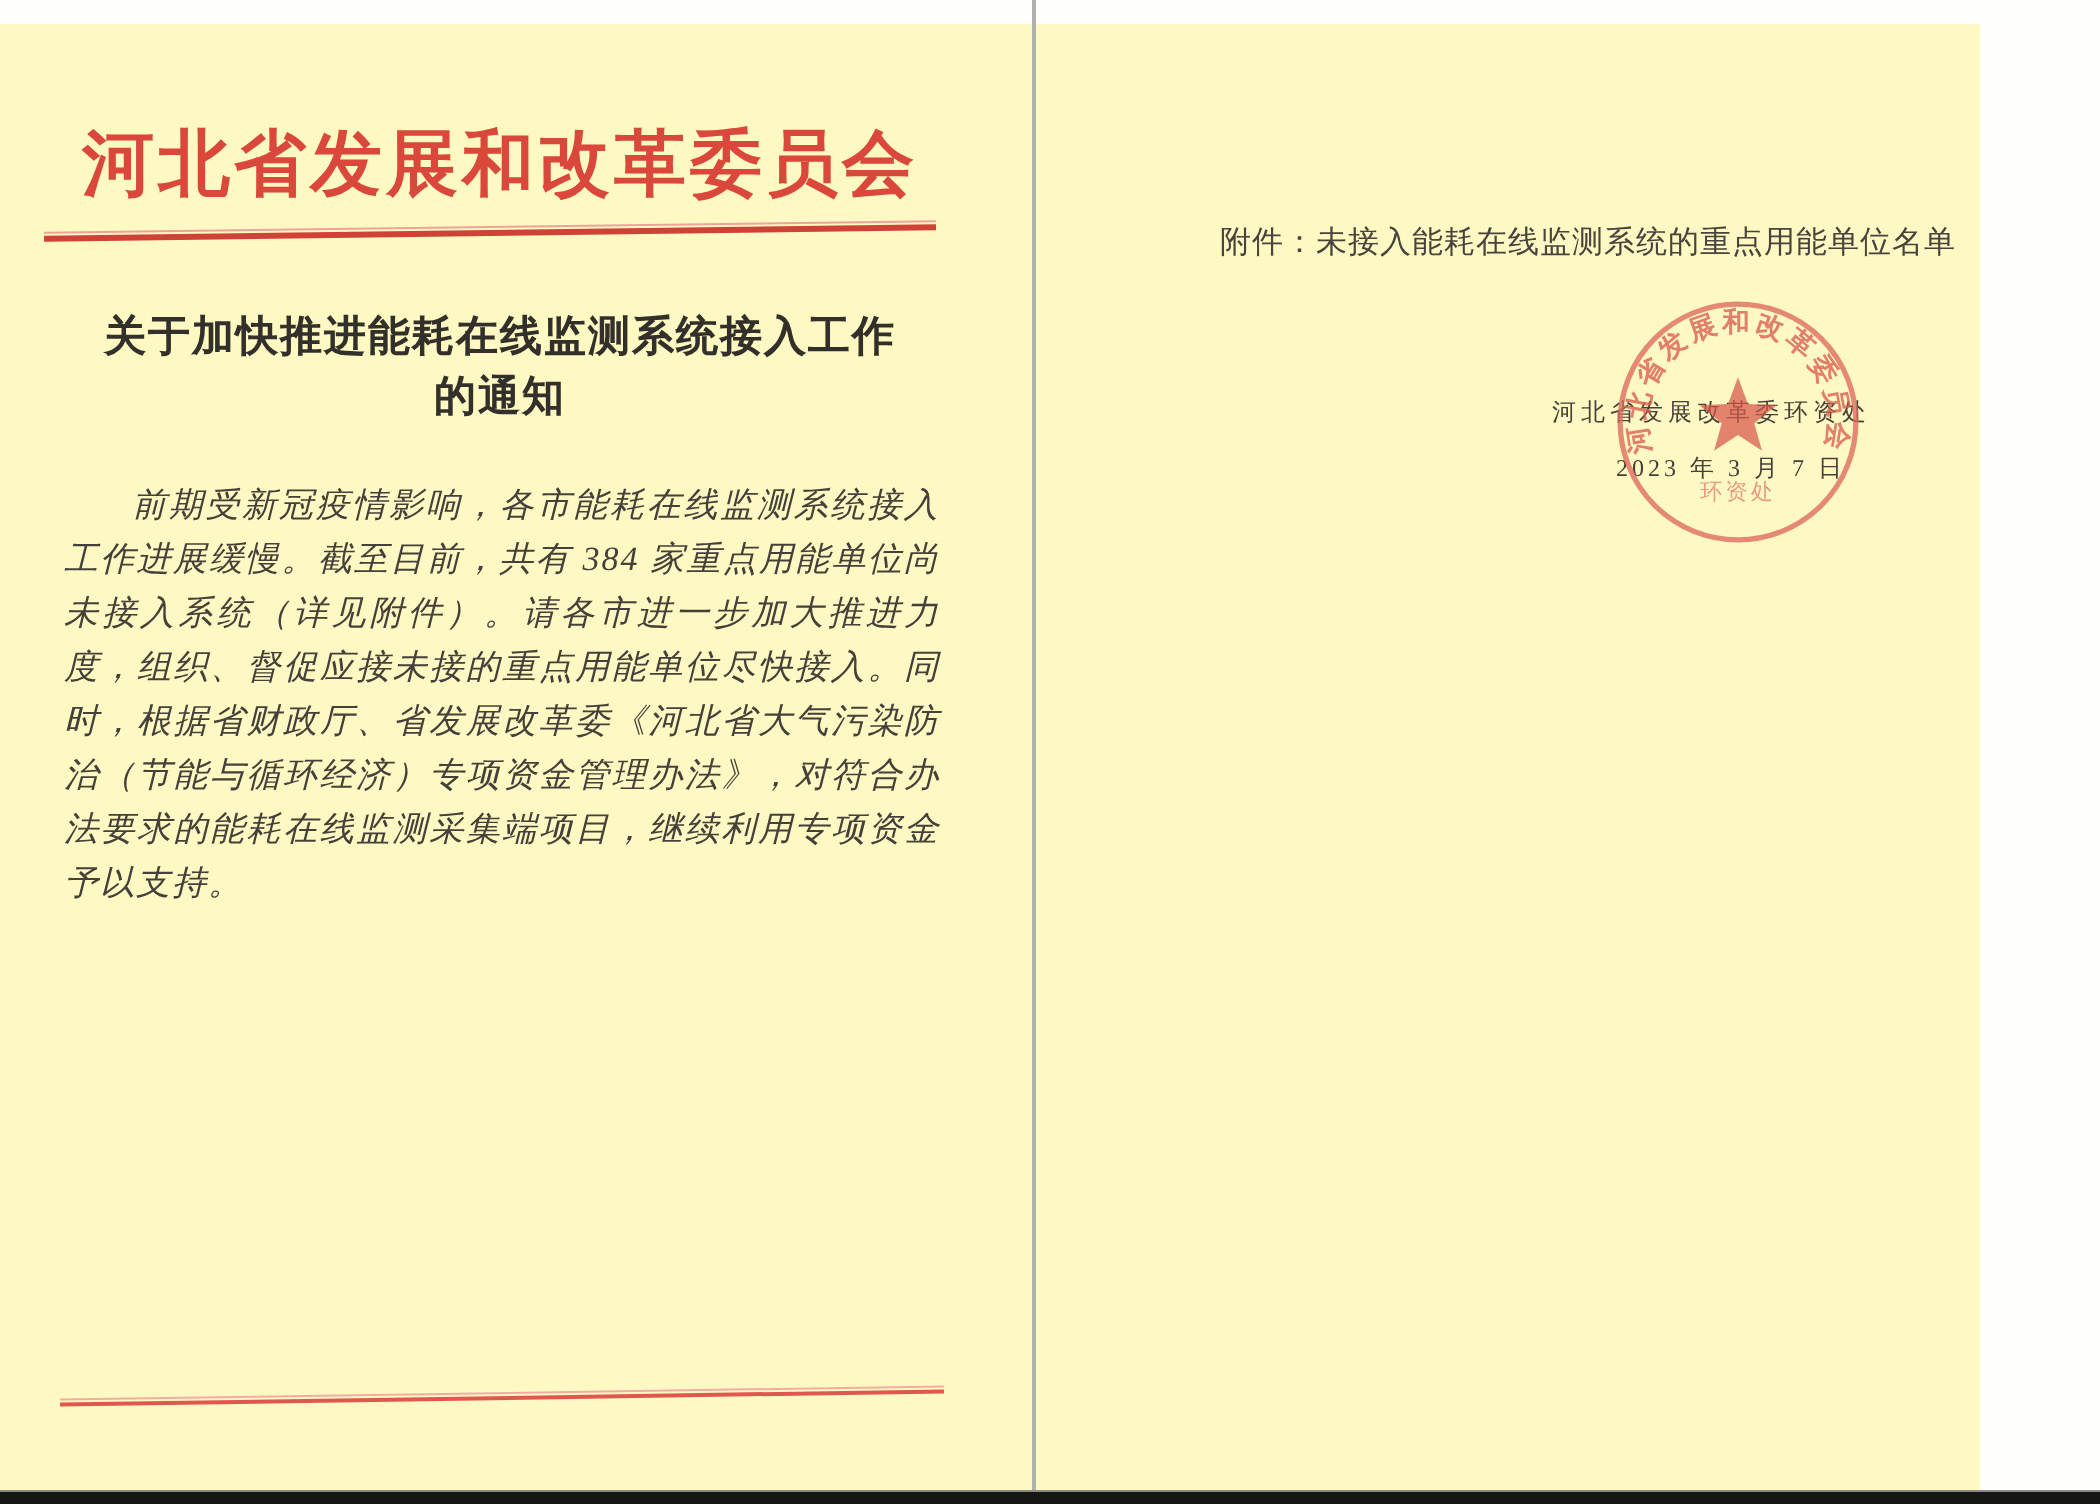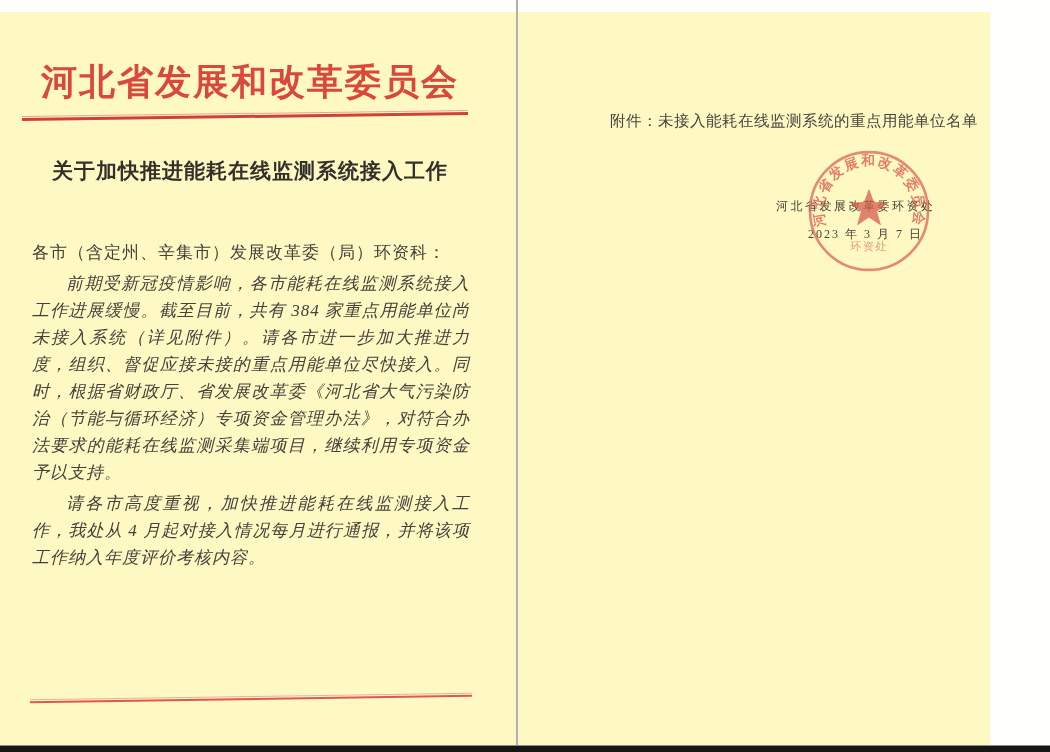--- a/index.html
+++ b/index.html
@@ -48,21 +48,21 @@
   .red-rule .thin { height: 1px; background: #eda29a; margin-bottom: 1px; }
   .red-rule .thick { height: 3px; background: #ce4238; }
 
   .doc-title {
     position: absolute; left: 32px; top: 144px; width: 436px;
     text-align: center;
     font-size: 21px; font-weight: 700;
     line-height: 30px;
     letter-spacing: 1px;
     color: #33302b;
-    font-family: Liberation Sans, sans-serif;
+    font-family: Liberation Mono, monospace;
   }
 
   .doc-body {
     position: absolute; left: 32px; top: 227px; width: 438px;
     font-size: 17px;
     line-height: 27px;
     letter-spacing: 1px;
     color: #45403a;
     text-align: justify;
   }
@@ -112,26 +112,25 @@
 
     <div class="agency-header">河北省发展和改革委员会</div>
 
     <div class="red-rule">
       <div class="thin"></div>
       <div class="thick"></div>
     </div>
 
     <div class="doc-title">
       <div>关于加快推进能耗在线监测系统接入工作</div>
+      <div>的通知</div>
     </div>
 
     <div class="doc-body">
-      <p>各市（含定州、辛集市）发展改革委（局）环资科：</p>
       <p class="indent">前期受新冠疫情影响，各市能耗在线监测系统接入工作进展缓慢。截至目前，共有 384 家重点用能单位尚未接入系统（详见附件）。请各市进一步加大推进力度，组织、督促应接未接的重点用能单位尽快接入。同时，根据省财政厅、省发展改革委《河北省大气污染防治（节能与循环经济）专项资金管理办法》，对符合办法要求的能耗在线监测采集端项目，继续利用专项资金予以支持。</p>
-      <p class="indent">请各市高度重视，加快推进能耗在线监测接入工作，我处从 4 月起对接入情况每月进行通报，并将该项工作纳入年度评价考核内容。</p>
     </div>
 
     <div class="footer-rule">
       <div class="thin"></div>
       <div class="thick"></div>
     </div>
 
   </div>
 
   <div class="seam"></div>

